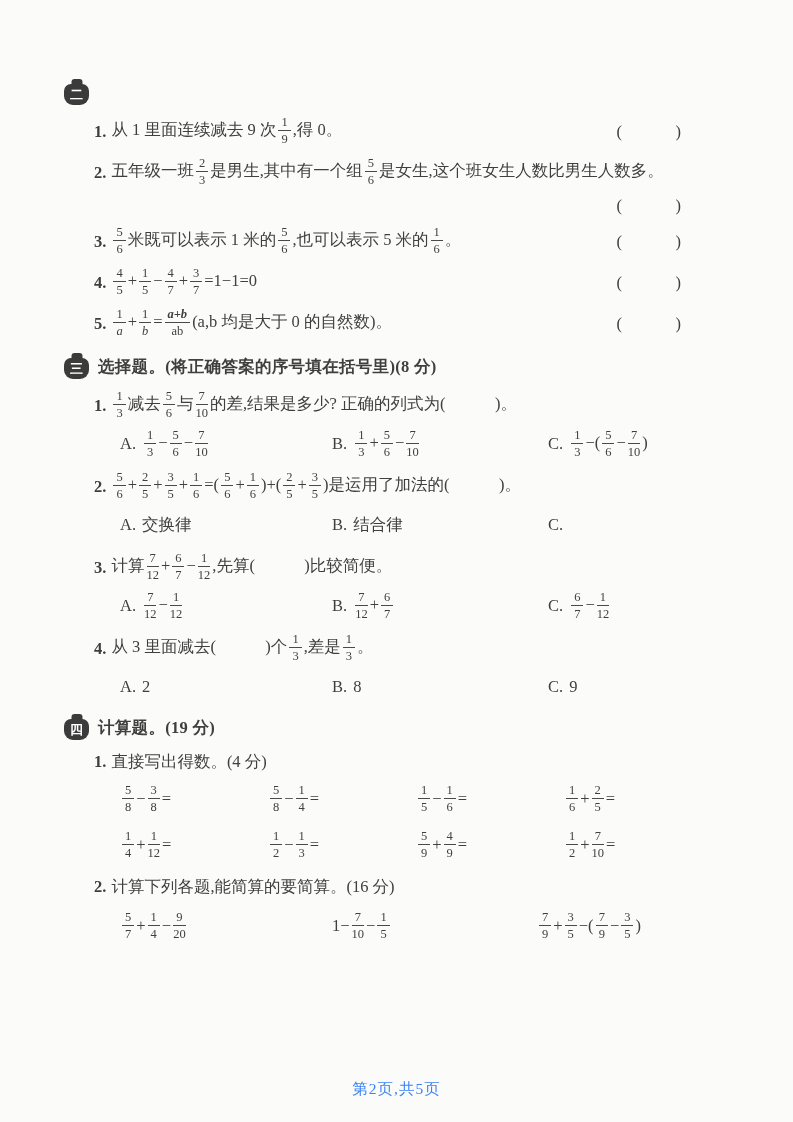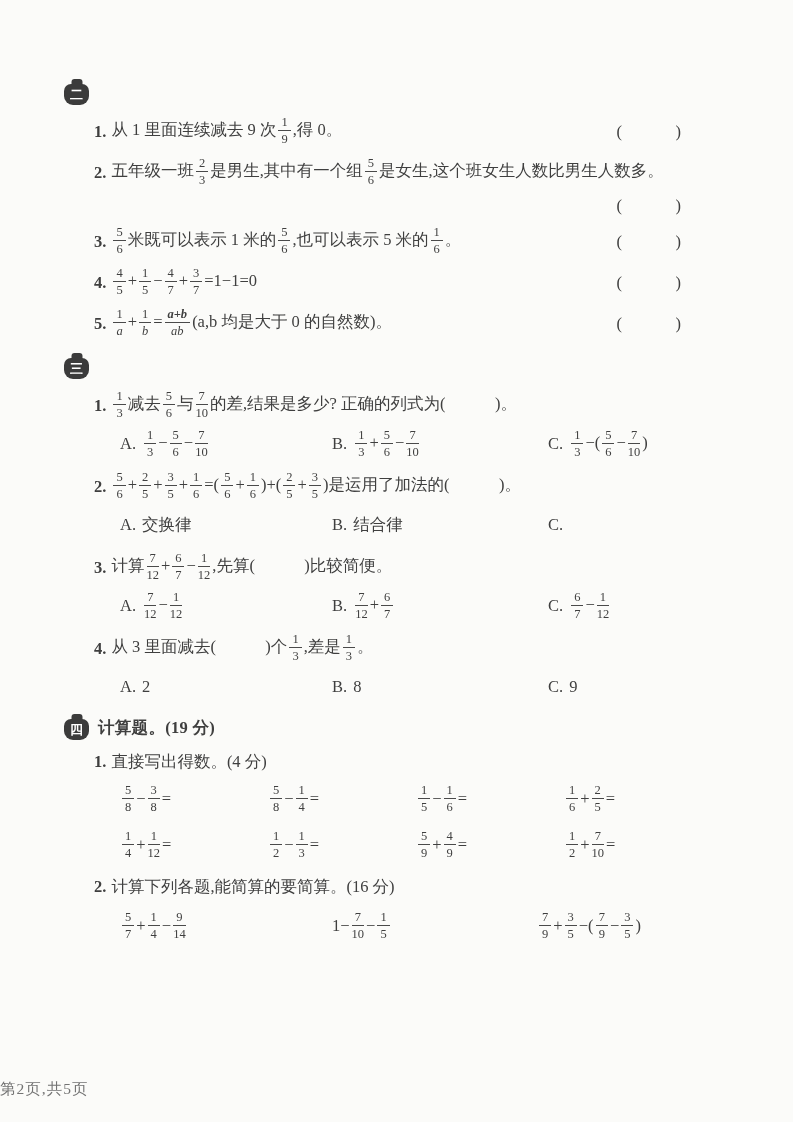--- a/index.html
+++ b/index.html
@@ -67,21 +67,21 @@
   .frac {
     display:inline-flex; flex-direction:column; align-items:center;
     vertical-align:middle; font-size:12.5px; line-height:1.12;
     margin:0 2px; transform:translateY(-1px);
   }
   .frac .fr-num { padding:0 3px 1px; border-bottom:1.3px solid #4a4a4a; }
   .frac .fr-den { padding-top:1px; }
 
   .footer {
     position:absolute; left:0; right:0; bottom:22px;
-    font-size:15.5px; color:#737373; letter-spacing:1px;
+    text-align:center; font-size:15.5px; color:#3b82f6; letter-spacing:1px;
   }
 </style>
 </head>
 <body>
 
 <div class="page">
   <div class="content">
 
     <div class="section section-judge">
       <div class="section-header">
@@ -158,32 +158,33 @@
         <span class="q-text">
             <b class="q-no">5.</b>
             <span class="q-math"><span class="frac">
                 <span class="fr-num">1</span>
                 <span class="fr-den" style="font-style: italic;">a</span>
               </span>+<span class="frac">
                 <span class="fr-num">1</span>
                 <span class="fr-den" style="font-style: italic;">b</span>
               </span>=<span class="frac">
                 <span class="fr-num" style="font-style: italic; font-weight: bold;">a+b</span>
-                <span class="fr-den" style="font-style: italic;">ab</span>
+                <span class="fr-den" style="">ab</span>
               </span>(a,b 均是大于 0 的自然数)。</span>
           </span>
         <span class="bracket">(　　　)</span>
       </div>
     </div>
 
     <div class="section section-choice">
       <div class="section-header">
         <span class="badge">
             <span>三</span>
           </span>
+        <span class="section-title">选择题。(将正确答案的序号填在括号里)(8 分)</span>
       </div>
 
       <div class="q-line">
         <span class="q-text">
             <b class="q-no">1.</b>
             <span class="q-math"><span class="frac">
                 <span class="fr-num">1</span>
                 <span class="fr-den">3</span>
               </span>减去<span class="frac">
                 <span class="fr-num">5</span>
@@ -435,21 +436,21 @@
 
       <div class="calc-grid3">
         <span class="calc-cell"><span class="frac">
               <span class="fr-num">5</span>
               <span class="fr-den">7</span>
             </span>+<span class="frac">
               <span class="fr-num">1</span>
               <span class="fr-den">4</span>
             </span>−<span class="frac">
               <span class="fr-num">9</span>
-              <span class="fr-den">14</span>
+              <span class="fr-den">20</span>
             </span></span>
         <span class="calc-cell">1−<span class="frac">
               <span class="fr-num">7</span>
               <span class="fr-den">10</span>
             </span>−<span class="frac">
               <span class="fr-num">1</span>
               <span class="fr-den">5</span>
             </span></span>
         <span class="calc-cell"><span class="frac">
               <span class="fr-num">7</span>

